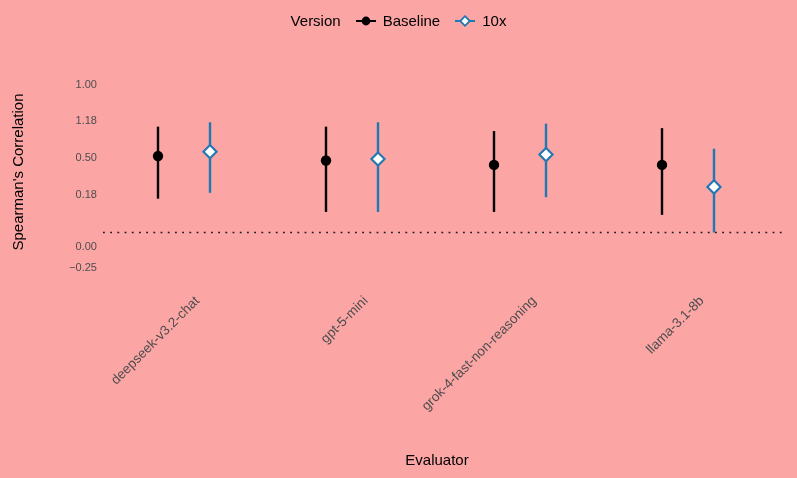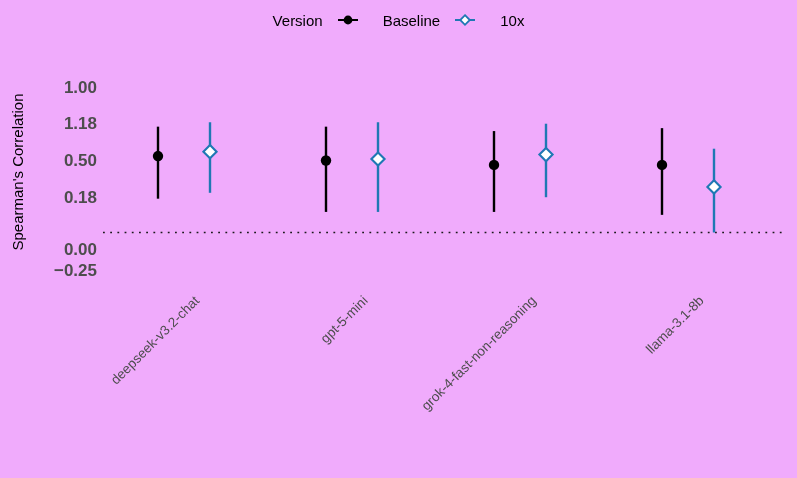--- a/index.html
+++ b/index.html
@@ -1,41 +1,41 @@
 <!DOCTYPE html>
 <html><head>
 <meta charset="utf-8">
 <style>
   html,body{margin:0;padding:0;background:#ffffff;}
   #figure{
     position:relative;
     width:797px;height:478px;
-    background:#f0abfc;
+    background:#fca5a5;
     font-family:"Liberation Sans", sans-serif;
     overflow:hidden;
   }
   #legend{
     position:absolute;left:0;top:12px;width:797px;
     display:flex;justify-content:center;align-items:center;gap:13px;
     font-size:15px;color:#000;
   }
-  .legend-item{display:flex;align-items:flex-start;gap:23px;}
+  .legend-item{display:flex;align-items:center;gap:5px;}
   .legend-label{color:#000;}
   #y-axis-title{
     position:absolute;top:172px;left:17px;
     transform:translate(-50%,-50%) rotate(-90deg);
     white-space:nowrap;font-size:15px;color:#000;
   }
   #x-axis-title{
     position:absolute;left:103px;width:668px;top:451px;
     text-align:center;font-size:15px;color:#000;
   }
   .y-tick{
     position:absolute;right:700px;
-    font-size:17px;color:#4d4d4d;white-space:nowrap;font-weight:bold;
+    font-size:11px;color:#4d4d4d;white-space:nowrap;
   }
   .x-tick{
     position:absolute;
     font-size:13.5px;color:#4d4d4d;white-space:nowrap;
     transform:rotate(-45deg);
     transform-origin:100% 0;
   }
   #plot-svg{position:absolute;left:0;top:0;}
 </style>
 </head>
@@ -92,13 +92,14 @@
       <path d="M 714 180.33 L 720.6 186.93 L 714 193.53 L 707.4 186.93 Z" fill="#ffffff" stroke="#1F78B4" stroke-width="2.1"></path>
     </svg>
 
   <div id="x-ticks">
       <div class="x-tick" style="top: 293px; right: 605px;">deepseek-v3.2-chat</div>
       <div class="x-tick" style="top: 293px; right: 437px;">gpt-5-mini</div>
       <div class="x-tick" style="top: 293px; right: 269px;">grok-4-fast-non-reasoning</div>
       <div class="x-tick" style="top: 293px; right: 101px;">llama-3.1-8b</div>
     </div>
 
+  <div id="x-axis-title">Evaluator</div>
 </div>
 
 </body></html>

